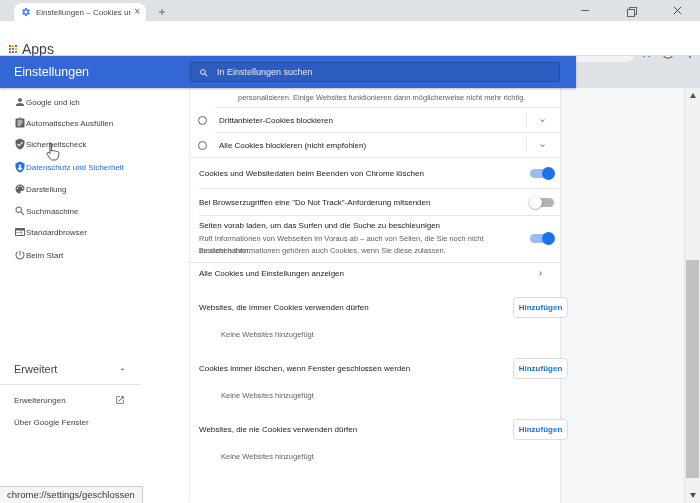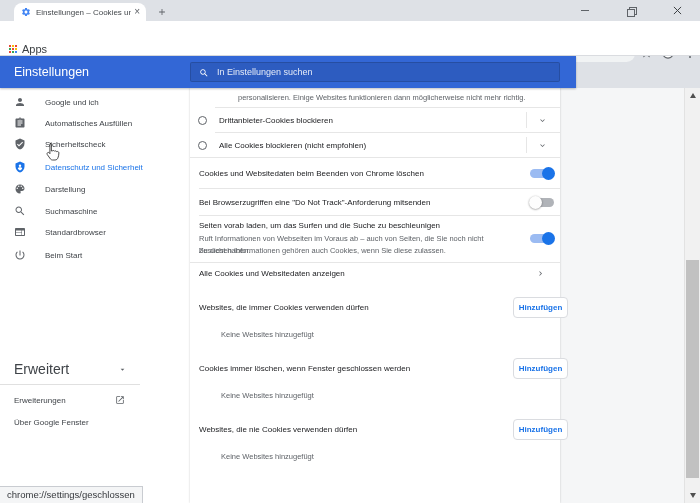--- a/index.html
+++ b/index.html
@@ -31,37 +31,37 @@
   .url .host { color:#202124; }
   #star-btn { position:absolute; left:640px; top:24px; width:16px; height:16px; }
   #avatar-btn { position:absolute; left:661px; top:24.5px; width:15px; height:15px; }
   #menu-dots { position:absolute; left:683px; top:24px; width:14px; height:16px; display:flex; flex-direction:column; align-items:center; justify-content:center; gap:1.5px; }
   #menu-dots i { width:2px; height:2px; border-radius:50%; background:#5f6368; display:block; }
 
   
   #bookmarksbar { position:absolute; left:0; top:43px; width:700px; height:13px; background:#fff; border-bottom:1px solid #dadce0; display:flex; align-items:center; padding-left:9px; }
   .apps-grid { display:grid; grid-template-columns:repeat(3,2px); grid-auto-rows:2px; gap:1px; margin-right:5px; }
   .apps-grid i { display:block; }
-  #apps-label { font-size:11px; color:#3c4043; }
+  #apps-label { font-size:14px; color:#3c4043; }
 
   
   #settings-header { position:absolute; left:0; top:56px; width:576px; height:32px; background:var(--header-blue,#3367d6); z-index:3; box-shadow:0 1px 2px rgba(0,0,0,.25); }
   #settings-title { position:absolute; left:14px; top:0; height:32px; line-height:32px; color:#fff; font-size:12.5px; }
   #settings-search { position:absolute; left:190px; top:6px; width:370px; height:20px; background:rgba(0,0,0,.1); border:1px solid rgba(0,0,0,.16); border-radius:2px; }
   #settings-search svg { position:absolute; left:8px; top:4.5px; }
   #settings-search input { position:absolute; left:26px; top:0; width:335px; height:18px; border:none; outline:none; background:transparent; color:#fff; font-size:9px; font-family:inherit; }
   #settings-search input::placeholder { color:rgba(255,255,255,.88); opacity:1; }
 
   
   #sidebar { position:absolute; left:0; top:88px; width:190px; height:415px; background:#fff; z-index:1; }
   .side-item { position:absolute; left:0; width:190px; height:20px; display:flex; align-items:center; padding-left:14px; }
-  .side-item .lbl { font-size:8px; font-weight:500; color:#3f4348; margin-left:19px; }
+  .side-item .lbl { font-size:8px; font-weight:500; color:#3f4348; margin-left:0; }
   .side-item.active .lbl { color:var(--accent-blue,#1a73e8); }
   .advanced-row { position:absolute; left:0; top:271px; width:190px; height:20px; display:flex; align-items:center; padding-left:14px; }
-  .advanced-row .lbl { font-size:14px; font-weight:500; color:#3f4348; }
+  .advanced-row .lbl { font-size:11px; font-weight:500; color:#3f4348; }
   .advanced-row svg { position:absolute; left:118px; }
   #side-divider { position:absolute; left:0; top:296px; width:140px; height:1px; background:#e0e0e0; }
   .side-foot { position:absolute; left:0; width:190px; height:20px; display:flex; align-items:center; padding-left:14px; }
   .side-foot .lbl { font-size:8px; font-weight:500; color:#3f4348; }
   .side-foot svg.ext { position:absolute; left:115px; }
 
   
   #content-bg { position:absolute; left:190px; top:88px; width:510px; height:415px; background:#f5f6f7; }
   #card { position:absolute; left:190px; top:88px; width:370px; height:415px; background:#fff; box-shadow:0 0 2px rgba(0,0,0,.2); z-index:2; }
   .hr { position:absolute; right:0; height:1px; background:#e6e6e6; }
@@ -318,21 +318,21 @@
       <span class="desc-line" style="top:18px">Ruft Informationen von Webseiten im Voraus ab – auch von Seiten, die Sie noch nicht besucht haben.</span>
       <span class="desc-line" style="top:30px">Zu diesen Informationen gehören auch Cookies, wenn Sie diese zulassen.</span>
       <span class="toggle on" style="top:17px">
           <span class="track"></span>
           <span class="thumb"></span>
         </span>
     </div>
     <div class="hr" style="top:174px;left:0"></div>
 
     <div class="crow" style="top:174px;height:23px">
-      <span class="row-lbl">Alle Cookies und Websitedaten anzeigen</span>
+      <span class="row-lbl">Alle Cookies und Einstellungen anzeigen</span>
       <span class="chev" style="left:344px">
         <svg width="9" height="9" viewBox="0 0 24 24">
             <path fill="#5f6368" d="M8.59 16.59 13.17 12 8.59 7.41 10 6l6 6-6 6-1.41-1.41z"></path>
           </svg>
       </span>
     </div>
 
     <div class="crow" style="top:208px;height:22px">
       <span class="sec-lbl">Websites, die immer Cookies verwenden dürfen</span>
       <button class="add-btn" style="top:0.5px">Hinzufügen</button>

